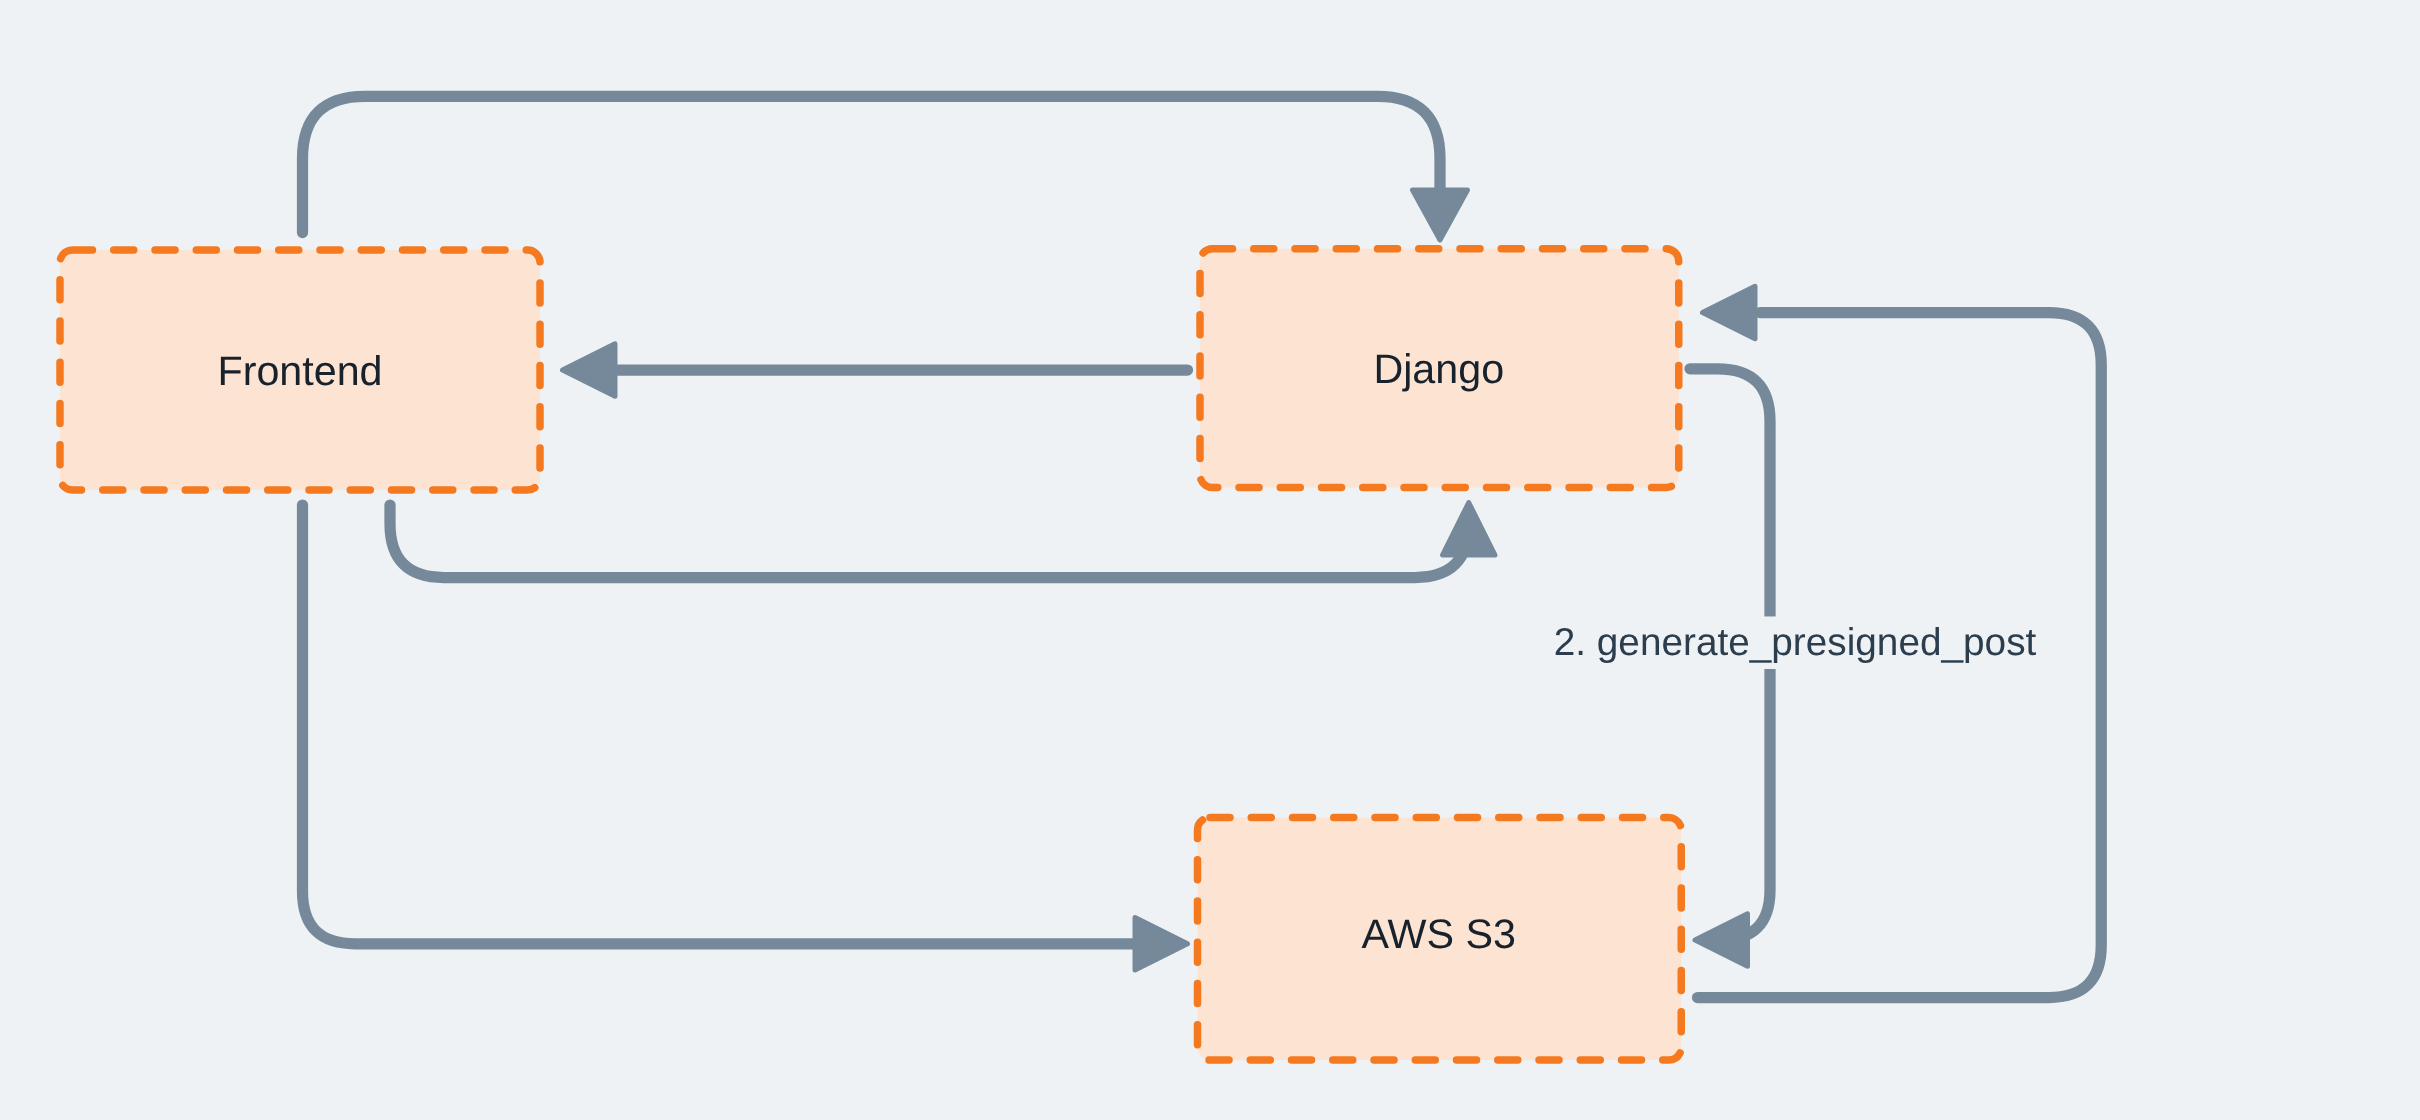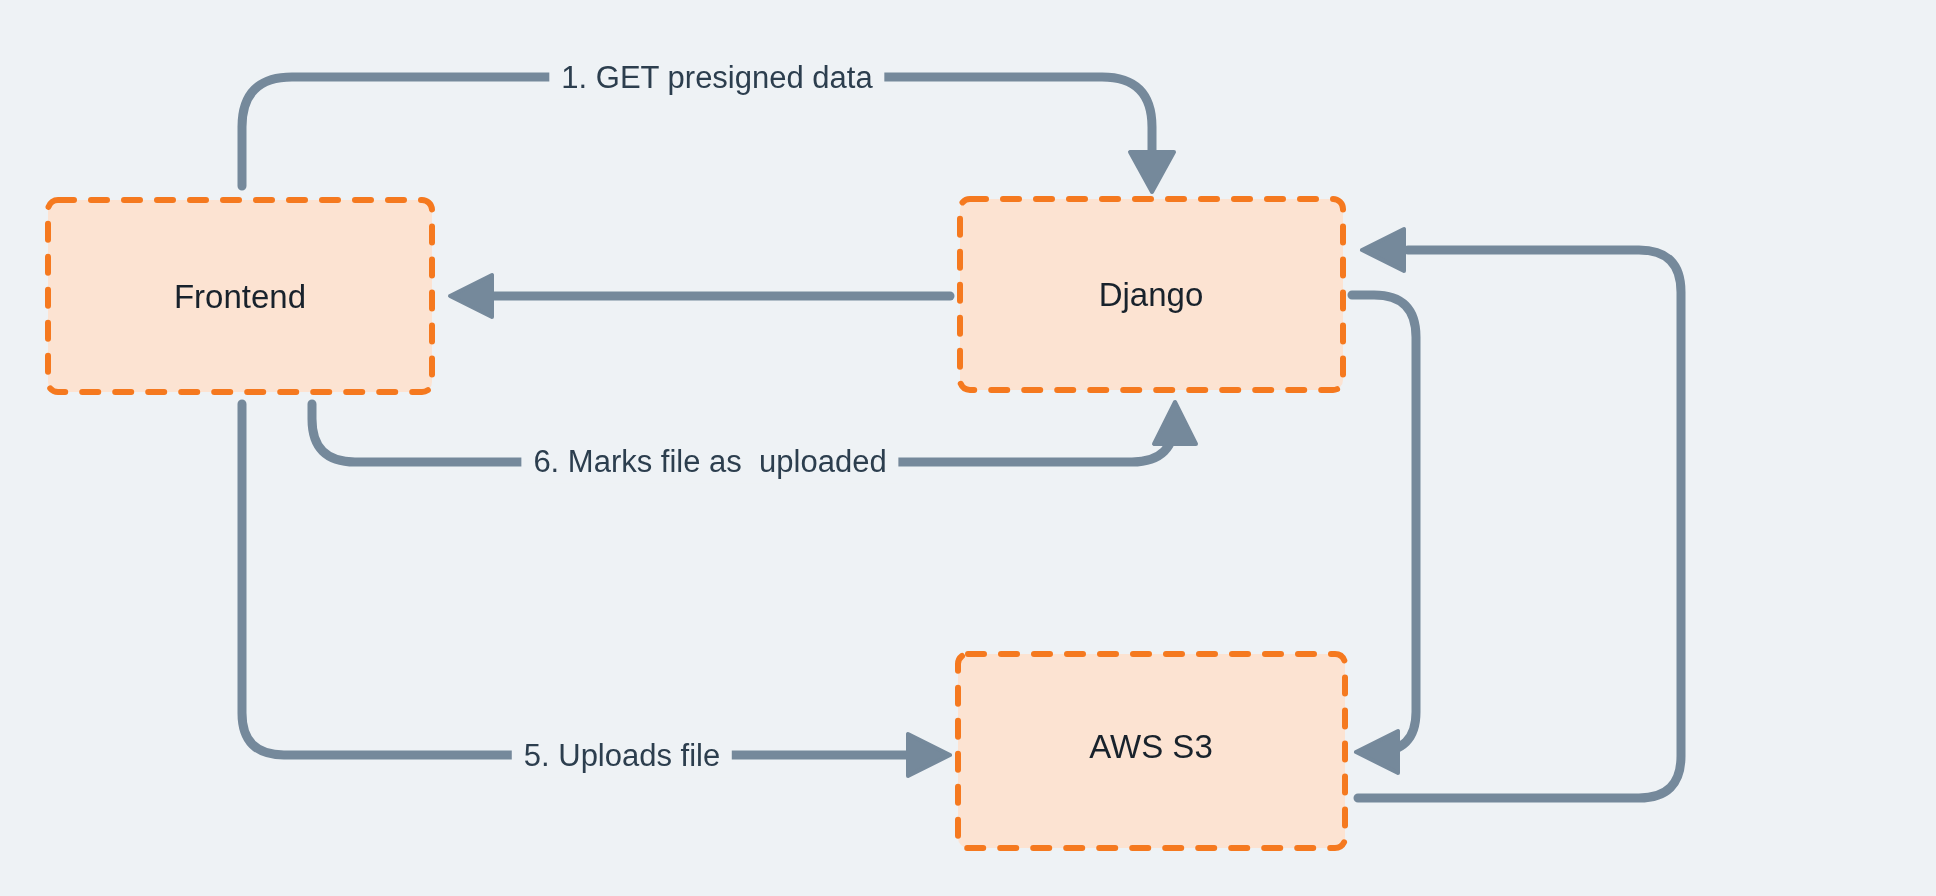--- a/index.html
+++ b/index.html
@@ -68,17 +68,15 @@
       <rect x="48" y="200" width="384" height="192" rx="10"></rect>
       <rect x="960" y="199" width="383" height="191" rx="10"></rect>
       <rect x="958" y="654" width="387" height="194" rx="10"></rect>
     </g>
   </svg>
 
   <div class="node-label" style="left:240px;top:297px;">Frontend</div>
   <div class="node-label" style="left:1151px;top:295px;">Django</div>
   <div class="node-label" style="left:1151px;top:747px;">AWS S3</div>
 
-  <div class="edge-label" style="left:717px;top:78px;">1. GET presigned data</div>
-  <div class="edge-label" style="left:622px;top:756px;">5. Uploads file</div>
-  <div class="edge-label" style="left:710px;top:462px;">6. Marks file as  uploaded</div>
+  <div class="edge-label" style="left:1436px;top:514px;">2. generate_presigned_post</div>
 
 </div>
 
 </body></html>

